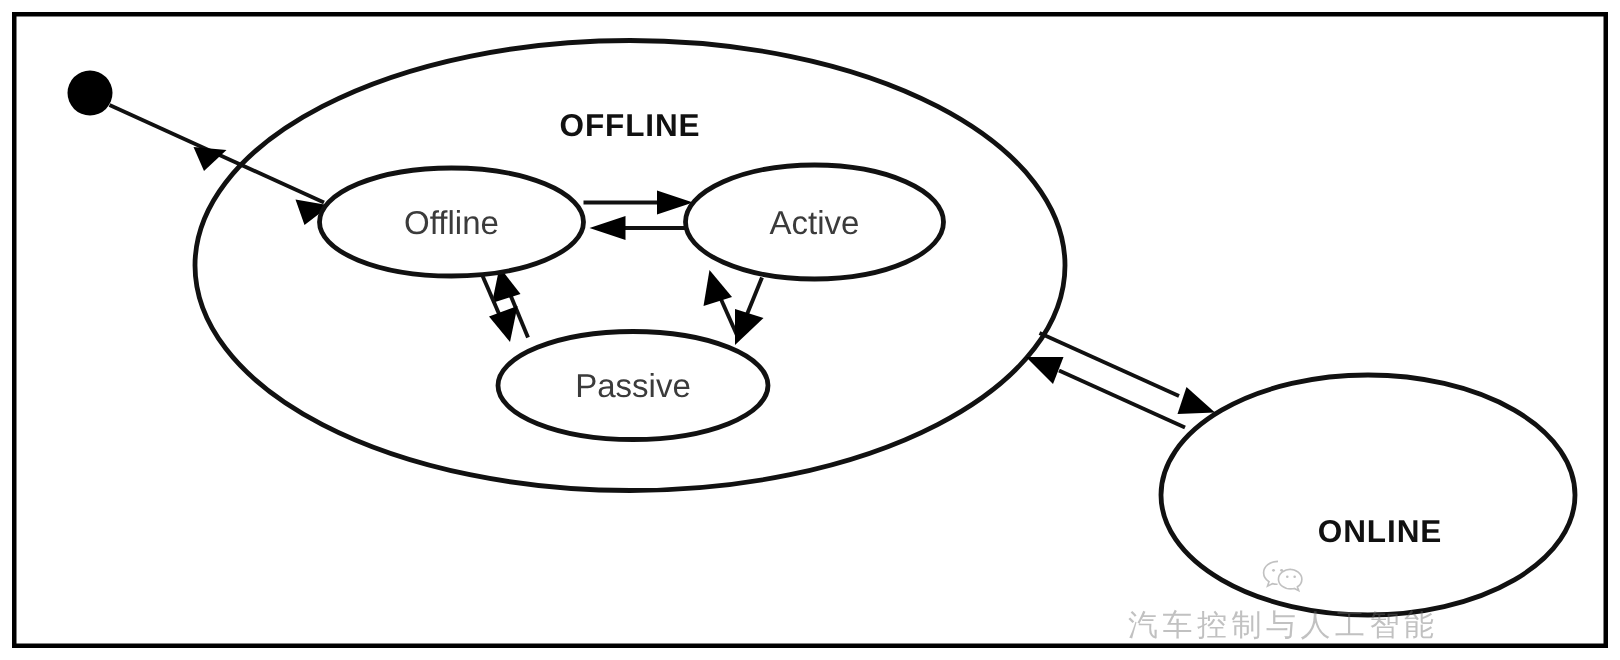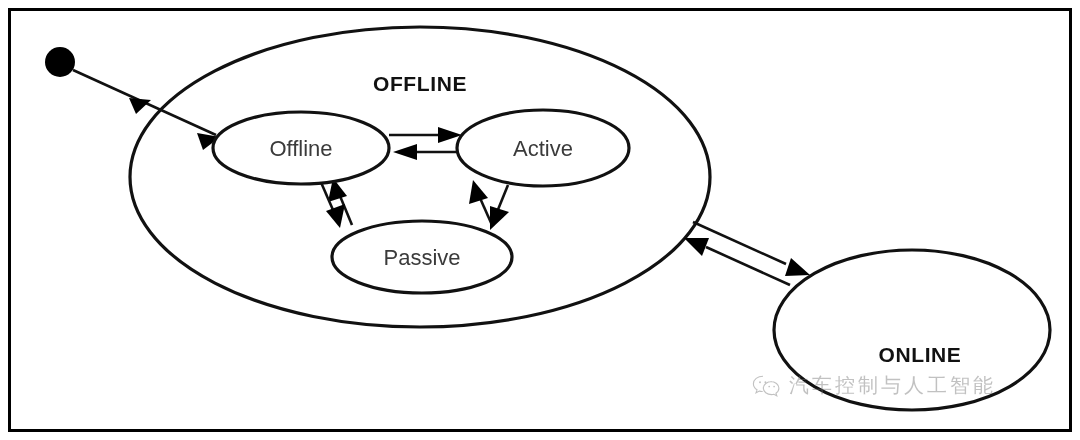--- a/index.html
+++ b/index.html
@@ -77,20 +77,21 @@
   
   #watermark {
     position: absolute;
     left: 752px;
     top: 372px;
     display: flex;
     align-items: center;
     gap: 7px;
     opacity: 0.42;
     pointer-events: none;
+    flex-direction: column;
   }
   #watermark .wm-text {
     font-family: "DejaVu Sans", sans-serif;
     font-size: 20px;
     color: #6d6d6d;
     letter-spacing: 3px;
     white-space: nowrap;
   }
   #watermark .wm-icon {
     width: 30px;

